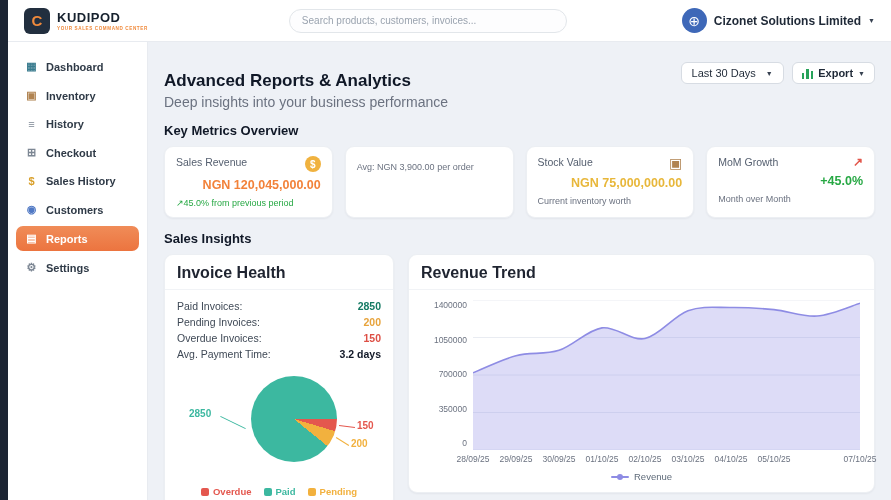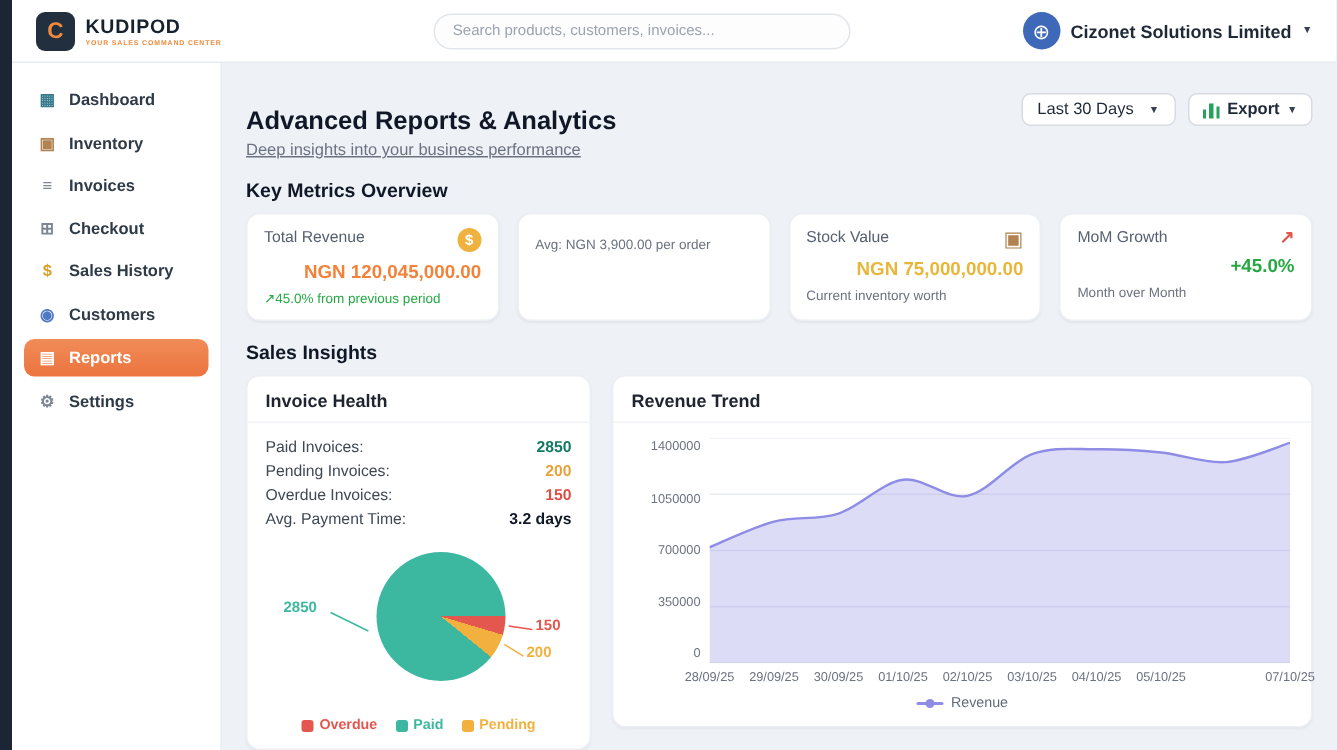--- a/index.html
+++ b/index.html
@@ -26,21 +26,21 @@
   
   .body { flex:1; display:flex; min-height:0; }
   .sidebar { width:140px; background:#fff; border-right:1px solid #e8ebf0; padding:12px 8px; display:flex; flex-direction:column; gap:4px; flex:none; }
   .side-item { display:flex; align-items:center; gap:8px; padding:6px 9px; border-radius:7px; font-size:11px; color:#2f3a47; font-weight:600; cursor:pointer; }
   .side-item .si { width:13px; text-align:center; font-size:11px; flex:none; }
   .side-item.active { background:linear-gradient(180deg,#f08c58,#ec743f); color:#fff; }
 
   main { flex:1; padding:12px 16px 0 16px; min-width:0; overflow:hidden; }
   .page-head { display:flex; justify-content:space-between; align-items:flex-start; }
   .page-title { font-size:17px; font-weight:800; color:#101827; margin:17px 0 3px; }
-  .page-sub { font-size:11px; color:#6b7280;text-decoration:underline; }
+  .page-sub { font-size:14px; color:#6b7280; }
   .controls { display:flex; gap:8px; margin-top:8px; }
   .select-box, .export-btn { background:#fff; border:1px solid #d7dce3; border-radius:6px; padding:4px 10px; font-size:11px; color:#1f2937; display:flex; align-items:center; gap:10px; cursor:pointer; }
   .export-btn { gap:5px; font-weight:600; padding:4px 9px; }
   .ebars, .mbars { display:flex; gap:2px; align-items:flex-end; height:12px; }
   .ebars i { width:2.5px; background:#27a25a; display:block; }
   .ebars i:nth-child(1){height:6px;} .ebars i:nth-child(2){height:10px;} .ebars i:nth-child(3){height:8px;}
 
   .section-title { font-size:13px; font-weight:800; color:#101827; margin:13px 0 8px; }
 
   
@@ -52,21 +52,21 @@
   .card-sub { font-size:9px; margin-top:6px; color:#6b7280; }
   .mcoin { width:16px; height:16px; border-radius:50%; background:#f0b23f; color:#fff; font-size:10px; font-weight:800; display:flex; align-items:center; justify-content:center; }
   .mbars { height:14px; } .mbars i { width:3px; display:block; }
   .mbars i:nth-child(1){height:8px; background:#4f86d8;} .mbars i:nth-child(2){height:12px; background:#f0a23c;} .mbars i:nth-child(3){height:10px; background:#3dbd9e;}
   .mbox { color:#b08350; font-size:14px; line-height:1; }
   .mtrend { color:#e2574c; font-size:12px; font-weight:800; line-height:1; }
 
   
   .insights { display:grid; grid-template-columns:230px 1fr; gap:14px; align-items:start; }
   .panel { background:#fff; border:1px solid #eceff3; border-radius:9px; box-shadow:0 1px 2px rgba(16,24,40,.05); }
-  .panel-title { font-size:12px; font-weight:800; color:#1f2430; padding:9px 12px 7px; border-bottom:1px solid #f1f3f6; }
+  .panel-title { font-size:16px; font-weight:800; color:#1f2430; padding:9px 12px 7px; border-bottom:1px solid #f1f3f6; }
   .panel-body { padding:8px 12px 0; }
 
   .ih-row { display:flex; justify-content:space-between; font-size:10.5px; color:#3f4956; padding:2px 0; }
   .ih-val { font-weight:800; }
   .pie-wrap { position:relative; height:114px; margin-top:6px; }
   .pie { width:86px; height:86px; border-radius:50%; position:absolute; left:74px; top:8px; }
   .slice-label { position:absolute; font-size:10px; font-weight:700; }
   .leader { position:absolute; border-top:1.4px solid currentColor; }
   .pie-legend { display:flex; justify-content:center; gap:12px; padding:4px 0 10px; font-size:9.5px; font-weight:700; }
   .pl-item { display:flex; align-items:center; gap:4px; }
@@ -113,21 +113,21 @@
       <div class="side-item">
         <span class="si" style="color:#3a7c8f">▦</span>
         <span>Dashboard</span>
       </div>
       <div class="side-item">
         <span class="si" style="color:#b08350">▣</span>
         <span>Inventory</span>
       </div>
       <div class="side-item">
         <span class="si" style="color:#7d8794">≡</span>
-        <span>Invoices</span>
+        <span>History</span>
       </div>
       <div class="side-item">
         <span class="si" style="color:#7d8794">⊞</span>
         <span>Checkout</span>
       </div>
       <div class="side-item">
         <span class="si" style="color:#d9a02c;font-weight:800">$</span>
         <span>Sales History</span>
       </div>
       <div class="side-item">
@@ -165,21 +165,21 @@
             <span class="chev">▼</span>
           </div>
         </div>
       </div>
 
       <div class="section-title">Key Metrics Overview</div>
 
       <div class="cards">
         <div class="card">
           <div class="card-top">
-            <span class="card-label">Total Revenue</span>
+            <span class="card-label">Sales Revenue</span>
             <span class="mcoin">$</span>
           </div>
           <div class="card-value" style="color: rgb(242, 130, 58);">NGN 120,045,000.00</div>
           <div class="card-sub" style="color: rgb(39, 168, 68);">↗45.0% from previous period</div>
         </div>
         <div class="card">
           <div class="card-sub" style="color: rgb(107, 114, 128);">Avg: NGN 3,900.00 per order</div>
         </div>
         <div class="card">
           <div class="card-top">

